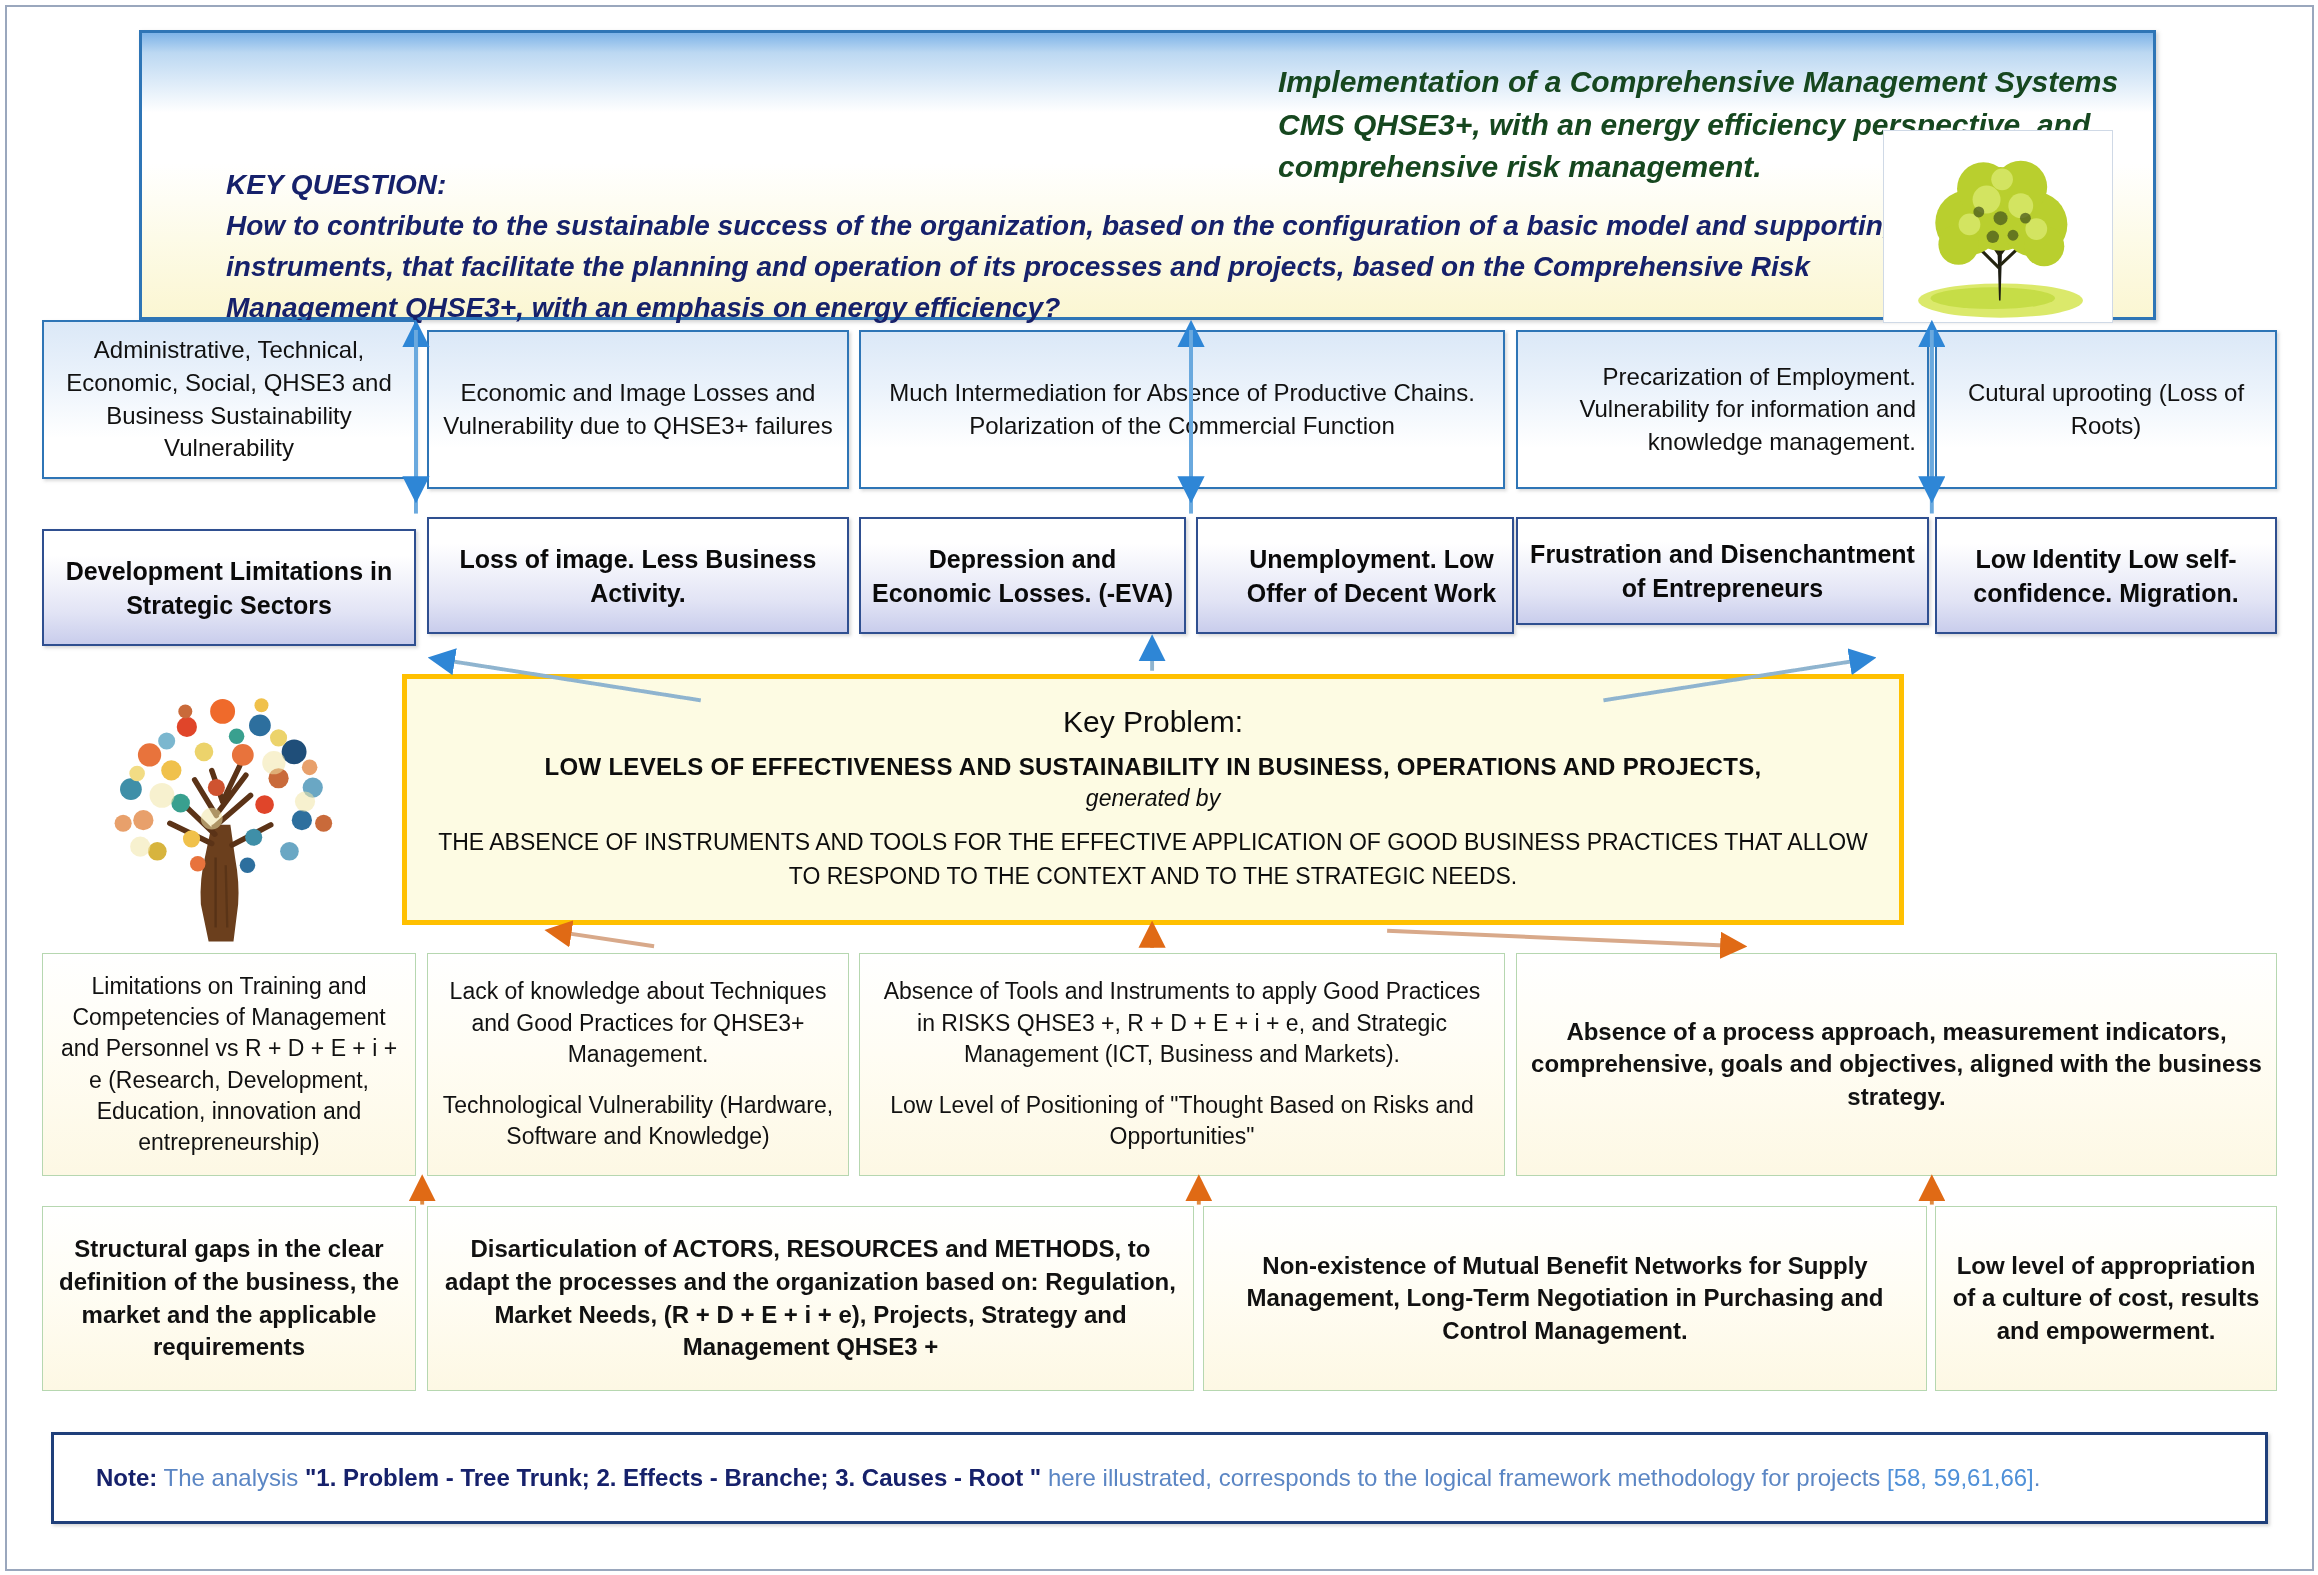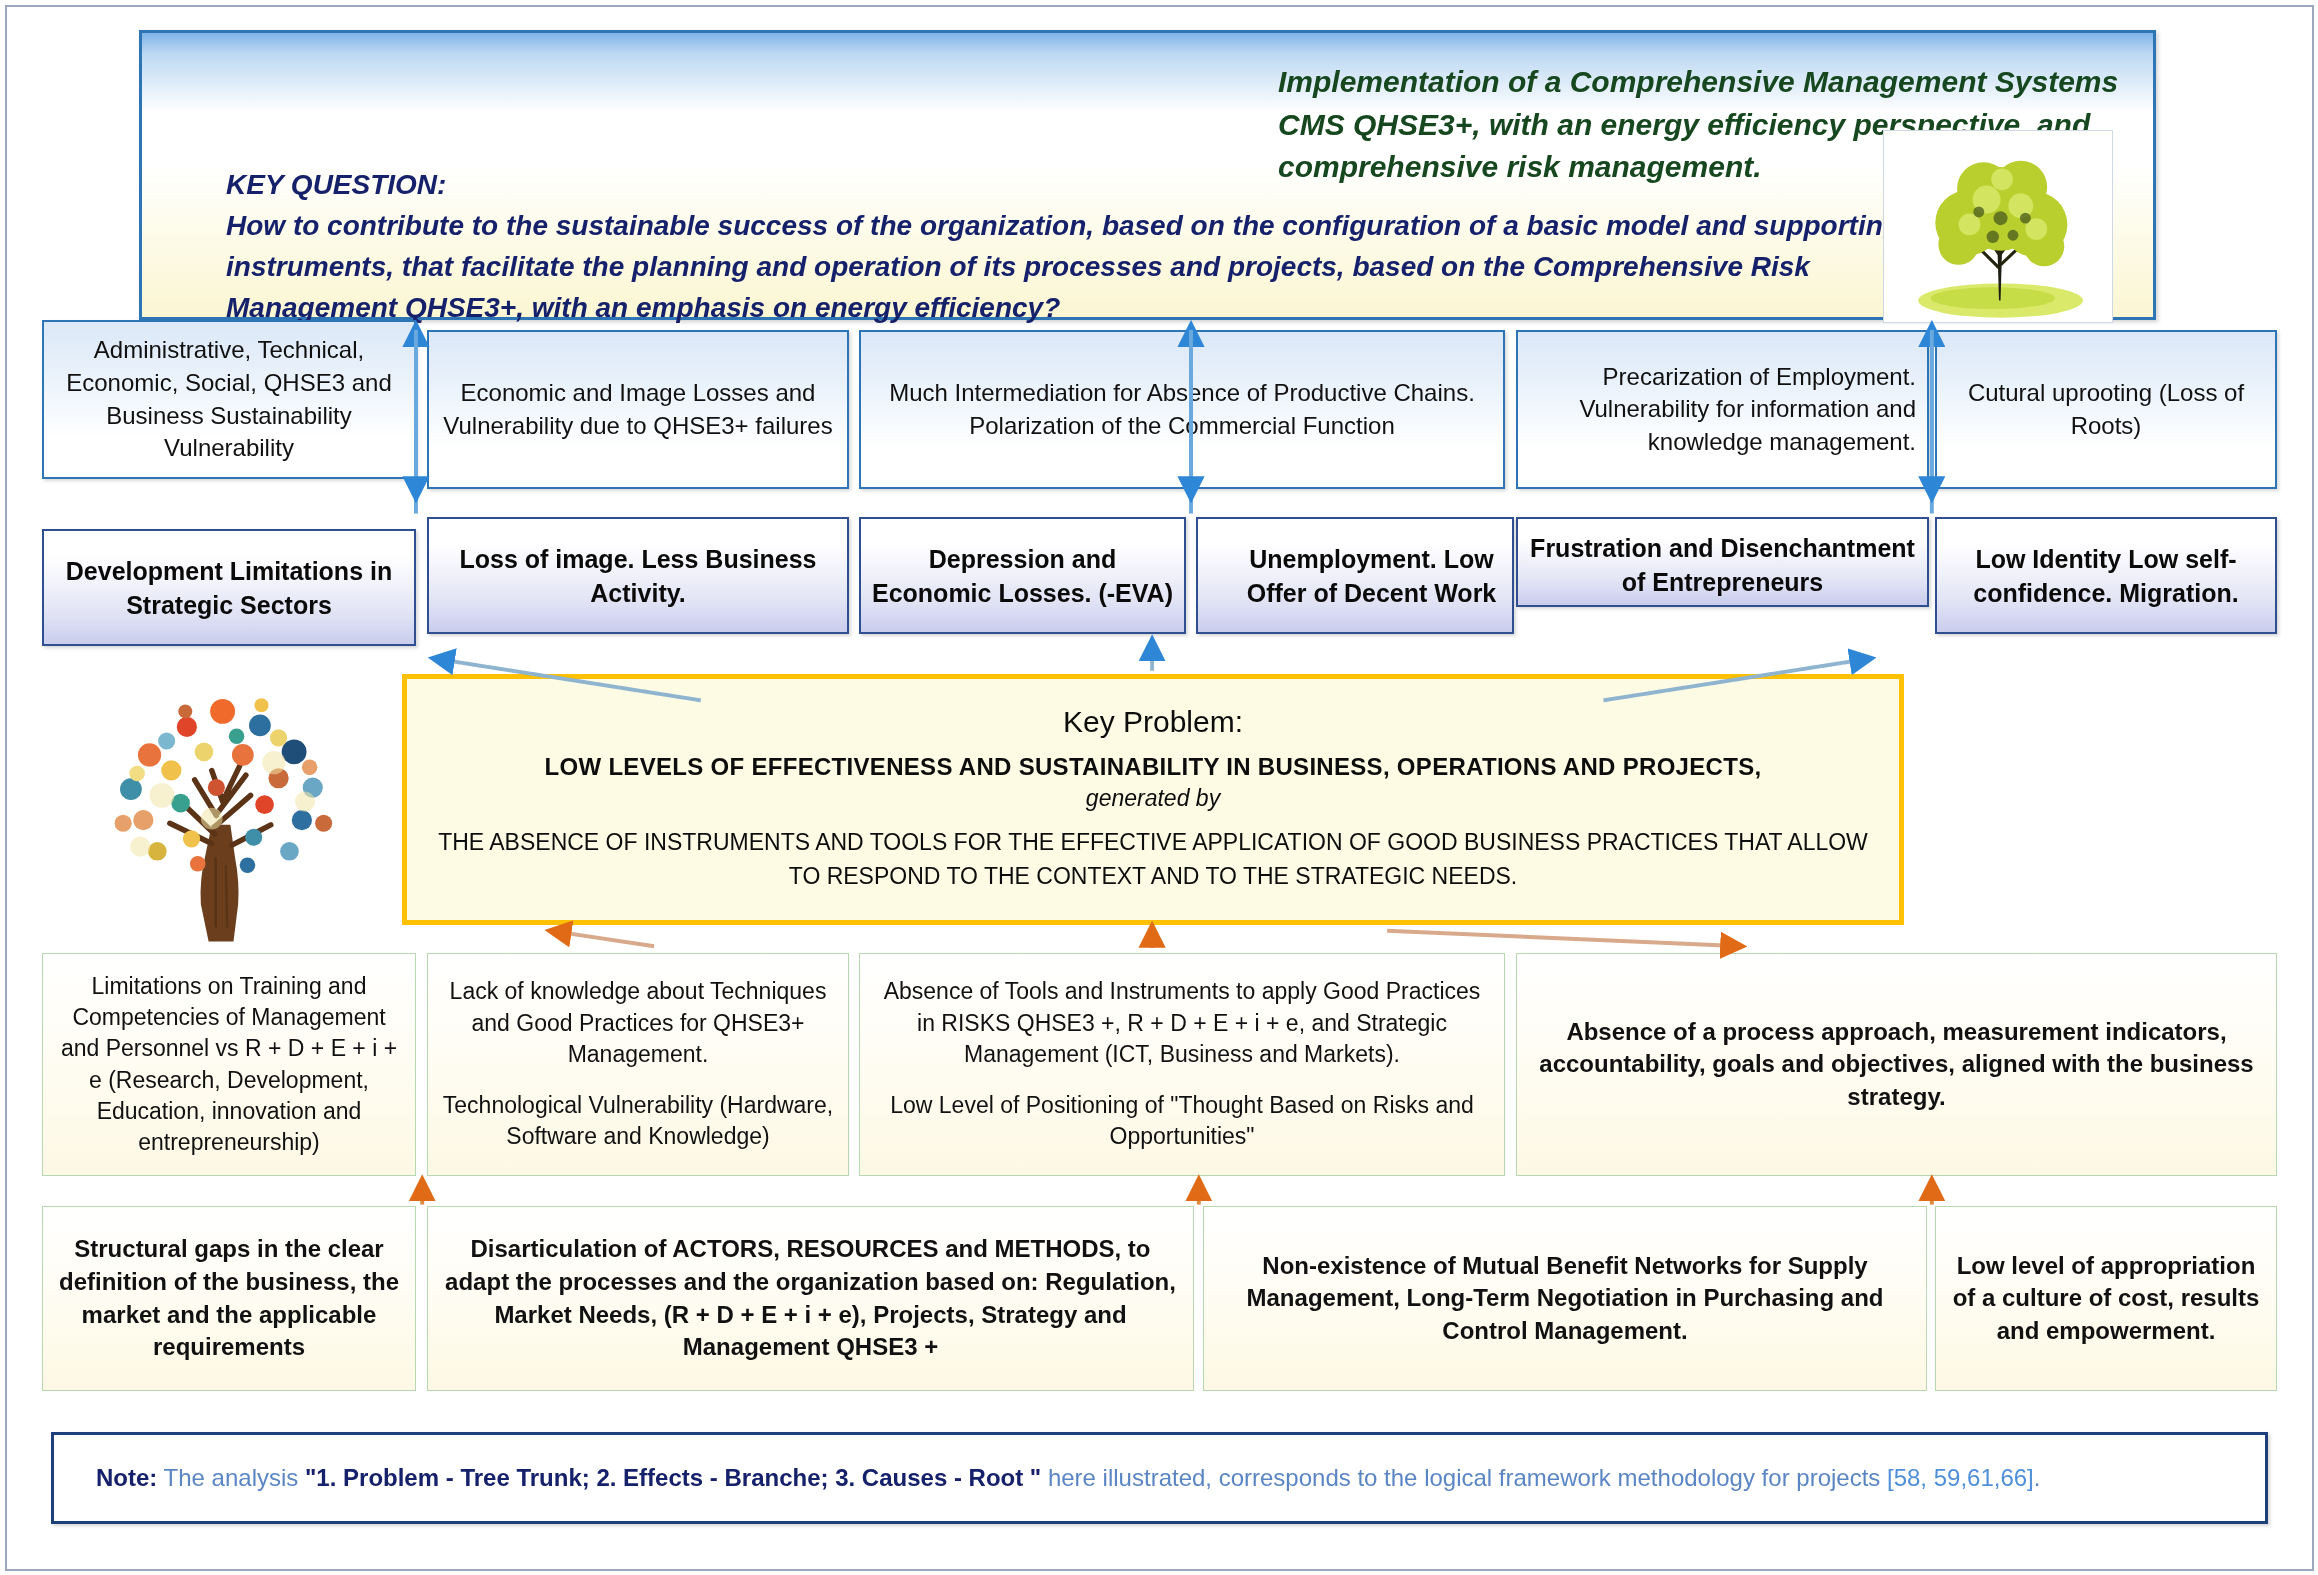--- a/index.html
+++ b/index.html
@@ -252,21 +252,21 @@
   </div>
   <div class="box effect2" style="left:427px; top:517px; width:422px; height:117px;">
     <span>Loss of image. Less Business Activity.</span>
   </div>
   <div class="box effect2" style="left:859px; top:517px; width:327px; height:117px;">
     <span>Depression and Economic Losses. (-EVA)</span>
   </div>
   <div class="box effect2" style="left:1196px; top:517px; width:318px; height:117px;padding-left:44px;">
     <span>Unemployment. Low Offer of Decent Work</span>
   </div>
-  <div class="box effect2" style="left:1516px; top:517px; width:413px; height:90px;align-items:flex-end;">
+  <div class="box effect2" style="left:1516px; top:517px; width:413px; height:108px;">
     <span>Frustration and Disenchantment of Entrepreneurs</span>
   </div>
   <div class="box effect2" style="left:1935px; top:517px; width:342px; height:117px;">
     <span>Low Identity Low self-confidence. Migration.</span>
   </div>
 
   <div id="key-problem-box">
     <div id="kp-title">Key Problem:</div>
     <div id="kp-line1">LOW LEVELS OF EFFECTIVENESS AND SUSTAINABILITY IN BUSINESS, OPERATIONS AND PROJECTS,</div>
     <div id="kp-generated">generated by</div>
@@ -342,21 +342,21 @@
 
   <div class="box cause" style="left:859px; top:953px; width:646px; height:223px;">
     <div class="cause-inner">
       <p class="cause-p">Absence of Tools and Instruments to apply Good Practices in RISKS QHSE3 +, R + D + E + i + e, and Strategic Management (ICT, Business and Markets).</p>
       <p class="cause-p">Low Level of Positioning of "Thought Based on Risks and Opportunities"</p>
     </div>
   </div>
 
   <div class="box cause bold" style="left:1516px; top:953px; width:761px; height:223px;">
     <div class="cause-inner">
-      <p class="cause-p">Absence of a process approach, measurement indicators, accountability, goals and objectives, aligned with the business strategy.</p>
+      <p class="cause-p">Absence of a process approach, measurement indicators, comprehensive, goals and objectives, aligned with the business strategy.</p>
     </div>
   </div>
 
   <div class="box cause bold" style="left:42px; top:1206px; width:374px; height:185px;">
     <span>Structural gaps in the clear definition of the business, the market and the applicable requirements</span>
   </div>
   <div class="box cause bold" style="left:427px; top:1206px; width:767px; height:185px;">
     <span>Disarticulation of ACTORS, RESOURCES and METHODS, to adapt the processes and the organization based on: Regulation, Market Needs, (R + D + E + i + e), Projects, Strategy and Management QHSE3 +</span>
   </div>
   <div class="box cause bold" style="left:1203px; top:1206px; width:724px; height:185px;">

